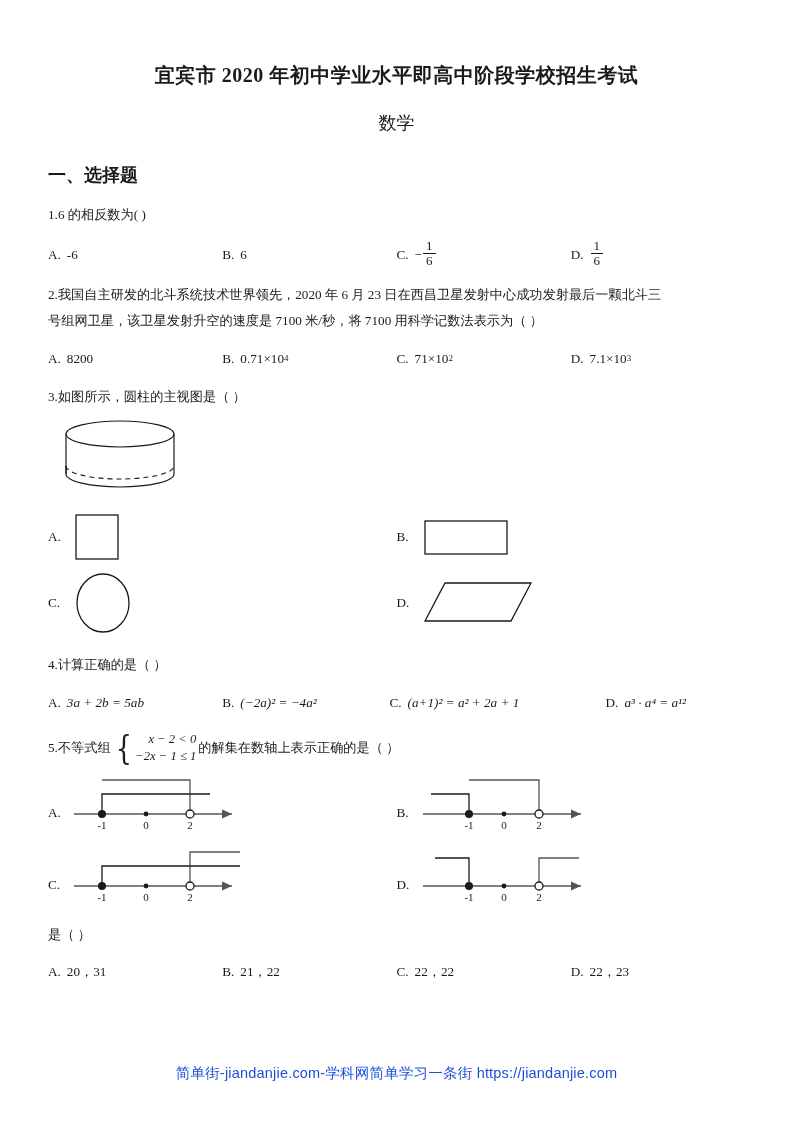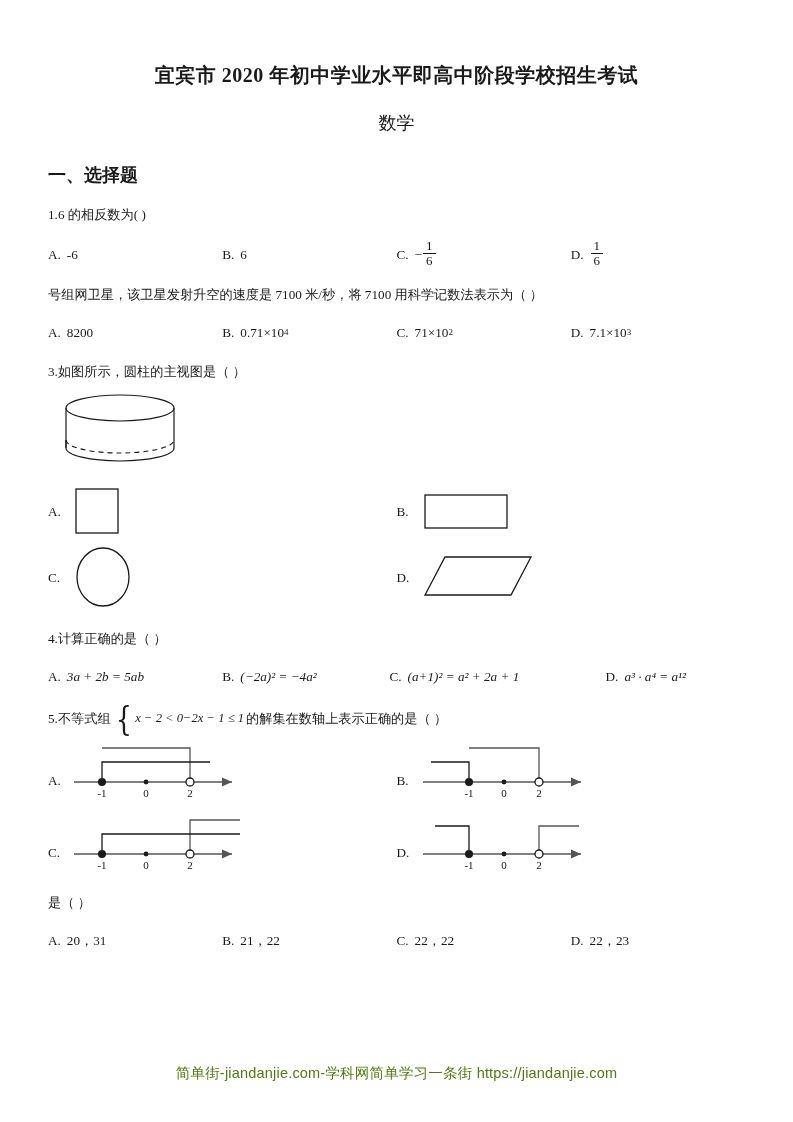--- a/index.html
+++ b/index.html
@@ -108,21 +108,21 @@
   }
   .sysbrace .brace {
     font-size: 34px;
     line-height: 0.82;
     font-family: "DejaVu Serif", serif;
     transform: scaleX(0.75);
     display: inline-block;
   }
   .sysrows {
     display: inline-flex;
-    flex-direction: row;
+    flex-direction: column;
     justify-content: center;
     line-height: 1.35;
     font-size: 12.6px;
     padding-left: 1px;
     text-align: right;
   }
 
   
   .figure-cylinder { margin: 10px 0 0 14px; }
 
@@ -164,21 +164,21 @@
 
   
   .footer-watermark {
     position: absolute;
     left: 0;
     right: 0;
     top: 1064px;
     text-align: center;
     font-family: "Liberation Sans", "DejaVu Sans", sans-serif;
     font-size: 14.5px;
-    color: #4d7c0f;
+    color: #1d4ed8;
     letter-spacing: 0.2px;
   }
 
   svg { display: block; overflow: visible; }
 </style>
 </head>
 <body>
 
 <div class="page">
 
@@ -210,20 +210,21 @@
         <span class="lbl">D.</span>
         <span class="frac">
           <span class="num">1</span>
           <span class="den">6</span>
         </span>
       </div>
     </div>
   </div>
 
   <div class="question">
+    <span class="qtext">2.我国自主研发的北斗系统技术世界领先，2020 年 6 月 23 日在西昌卫星发射中心成功发射最后一颗北斗三</span>
     <span class="qtext">号组网卫星，该卫星发射升空的速度是 7100 米/秒，将 7100 用科学记数法表示为（  ）</span>
     <div class="options-row cols4">
       <div class="opt">
         <span class="lbl">A.</span>
         <span class="mn">8200</span>
           <sup class="exp"></sup>
       </div>
       <div class="opt">
         <span class="lbl">B.</span>
         <span class="mn">0.71×10</span>

